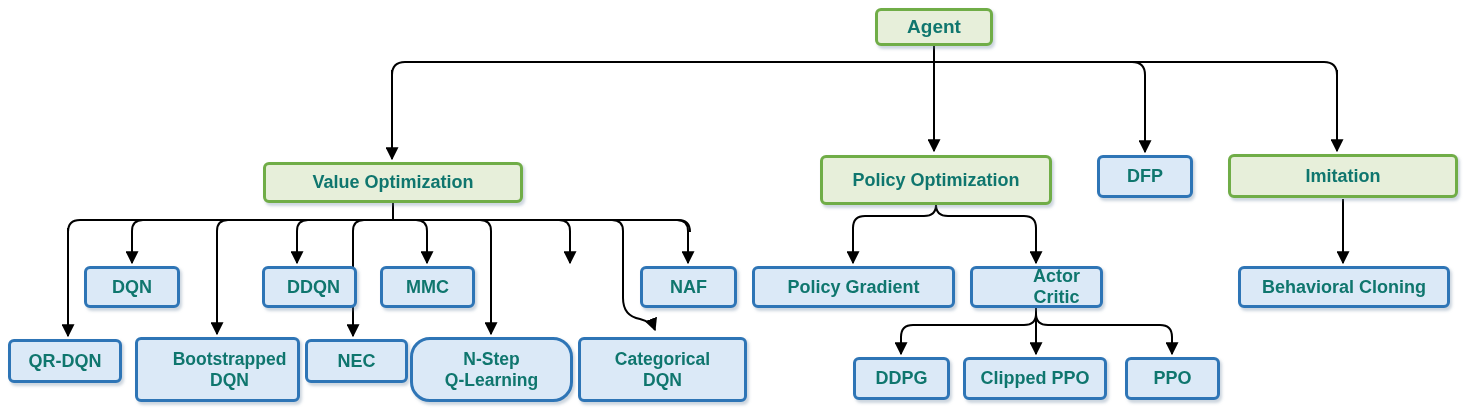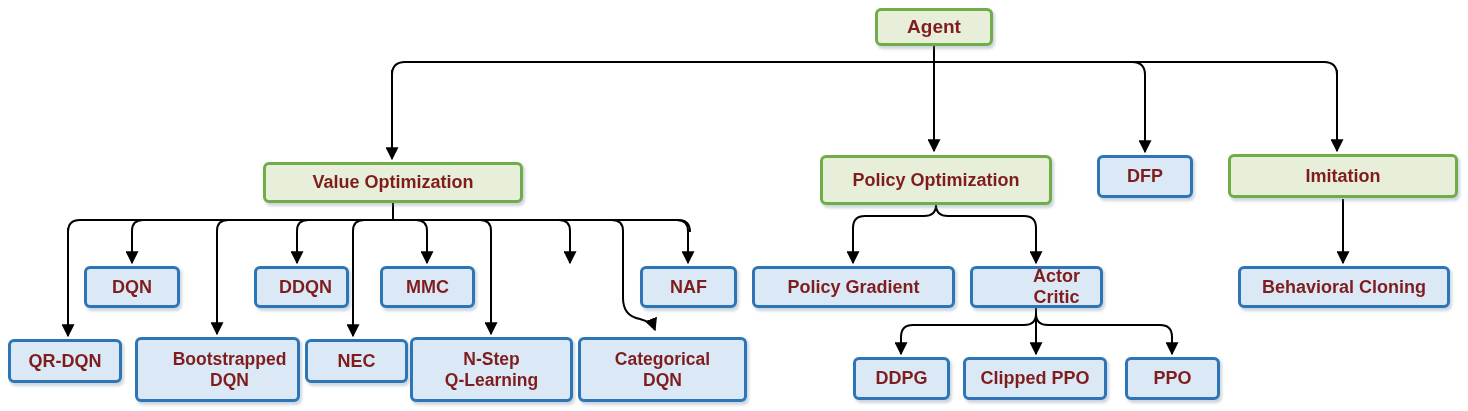--- a/index.html
+++ b/index.html
@@ -26,21 +26,21 @@
   }
   .node {
     position: absolute;
     box-sizing: border-box;
     display: flex;
     align-items: center;
     justify-content: center;
     text-align: center;
     border-radius: 6px;
     font-weight: bold;
-    color: #7f1d1d;
+    color: #0f766e;
     font-size: 18px;
     line-height: 1.16;
     box-shadow: 2px 2.5px 3px rgba(110,135,160,0.35);
   }
   .node .lbl { white-space: pre-line; }
   .cat {
     background: #e7efda;
     border: 3px solid #70ad47;
   }
   .alg {
@@ -109,21 +109,21 @@
   </div>
 
   <div class="node cat" style="left:1228px; top:154px; width:230px; height:44px;">
     <span class="lbl">Imitation</span>
   </div>
 
   <div class="node alg" style="left:84px; top:266px; width:96px; height:42px;">
     <span class="lbl">DQN</span>
   </div>
 
-  <div class="node alg" style="left:254px; top:266px; width:95px; height:42px;padding-left:8px;">
+  <div class="node alg" style="left:262px; top:266px; width:95px; height:42px;padding-left:8px;">
     <span class="lbl">DDQN</span>
   </div>
 
   <div class="node alg" style="left:380px; top:266px; width:95px; height:42px;">
     <span class="lbl">MMC</span>
   </div>
 
 
   <div class="node alg" style="left:640px; top:266px; width:97px; height:42px;">
     <span class="lbl">NAF</span>
@@ -135,21 +135,21 @@
 
   <div class="node alg two-line" style="left:135px; top:337px; width:165px; height:65px;padding-left:24px;">
     <span class="lbl">Bootstrapped
 DQN</span>
   </div>
 
   <div class="node alg" style="left:305px; top:339px; width:103px; height:44px;">
     <span class="lbl">NEC</span>
   </div>
 
-  <div class="node alg two-line" style="left:410px; top:337px; width:163px; height:65px;">
+  <div class="node alg two-line" style="left:410px; top:337px; width:163px; height:65px;border-radius:20px;">
     <span class="lbl">N-Step
 Q-Learning</span>
   </div>
 
   <div class="node alg two-line" style="left:578px; top:337px; width:169px; height:65px;">
     <span class="lbl">Categorical
 DQN</span>
   </div>
 
   <div class="node alg" style="left:752px; top:266px; width:203px; height:42px;">

